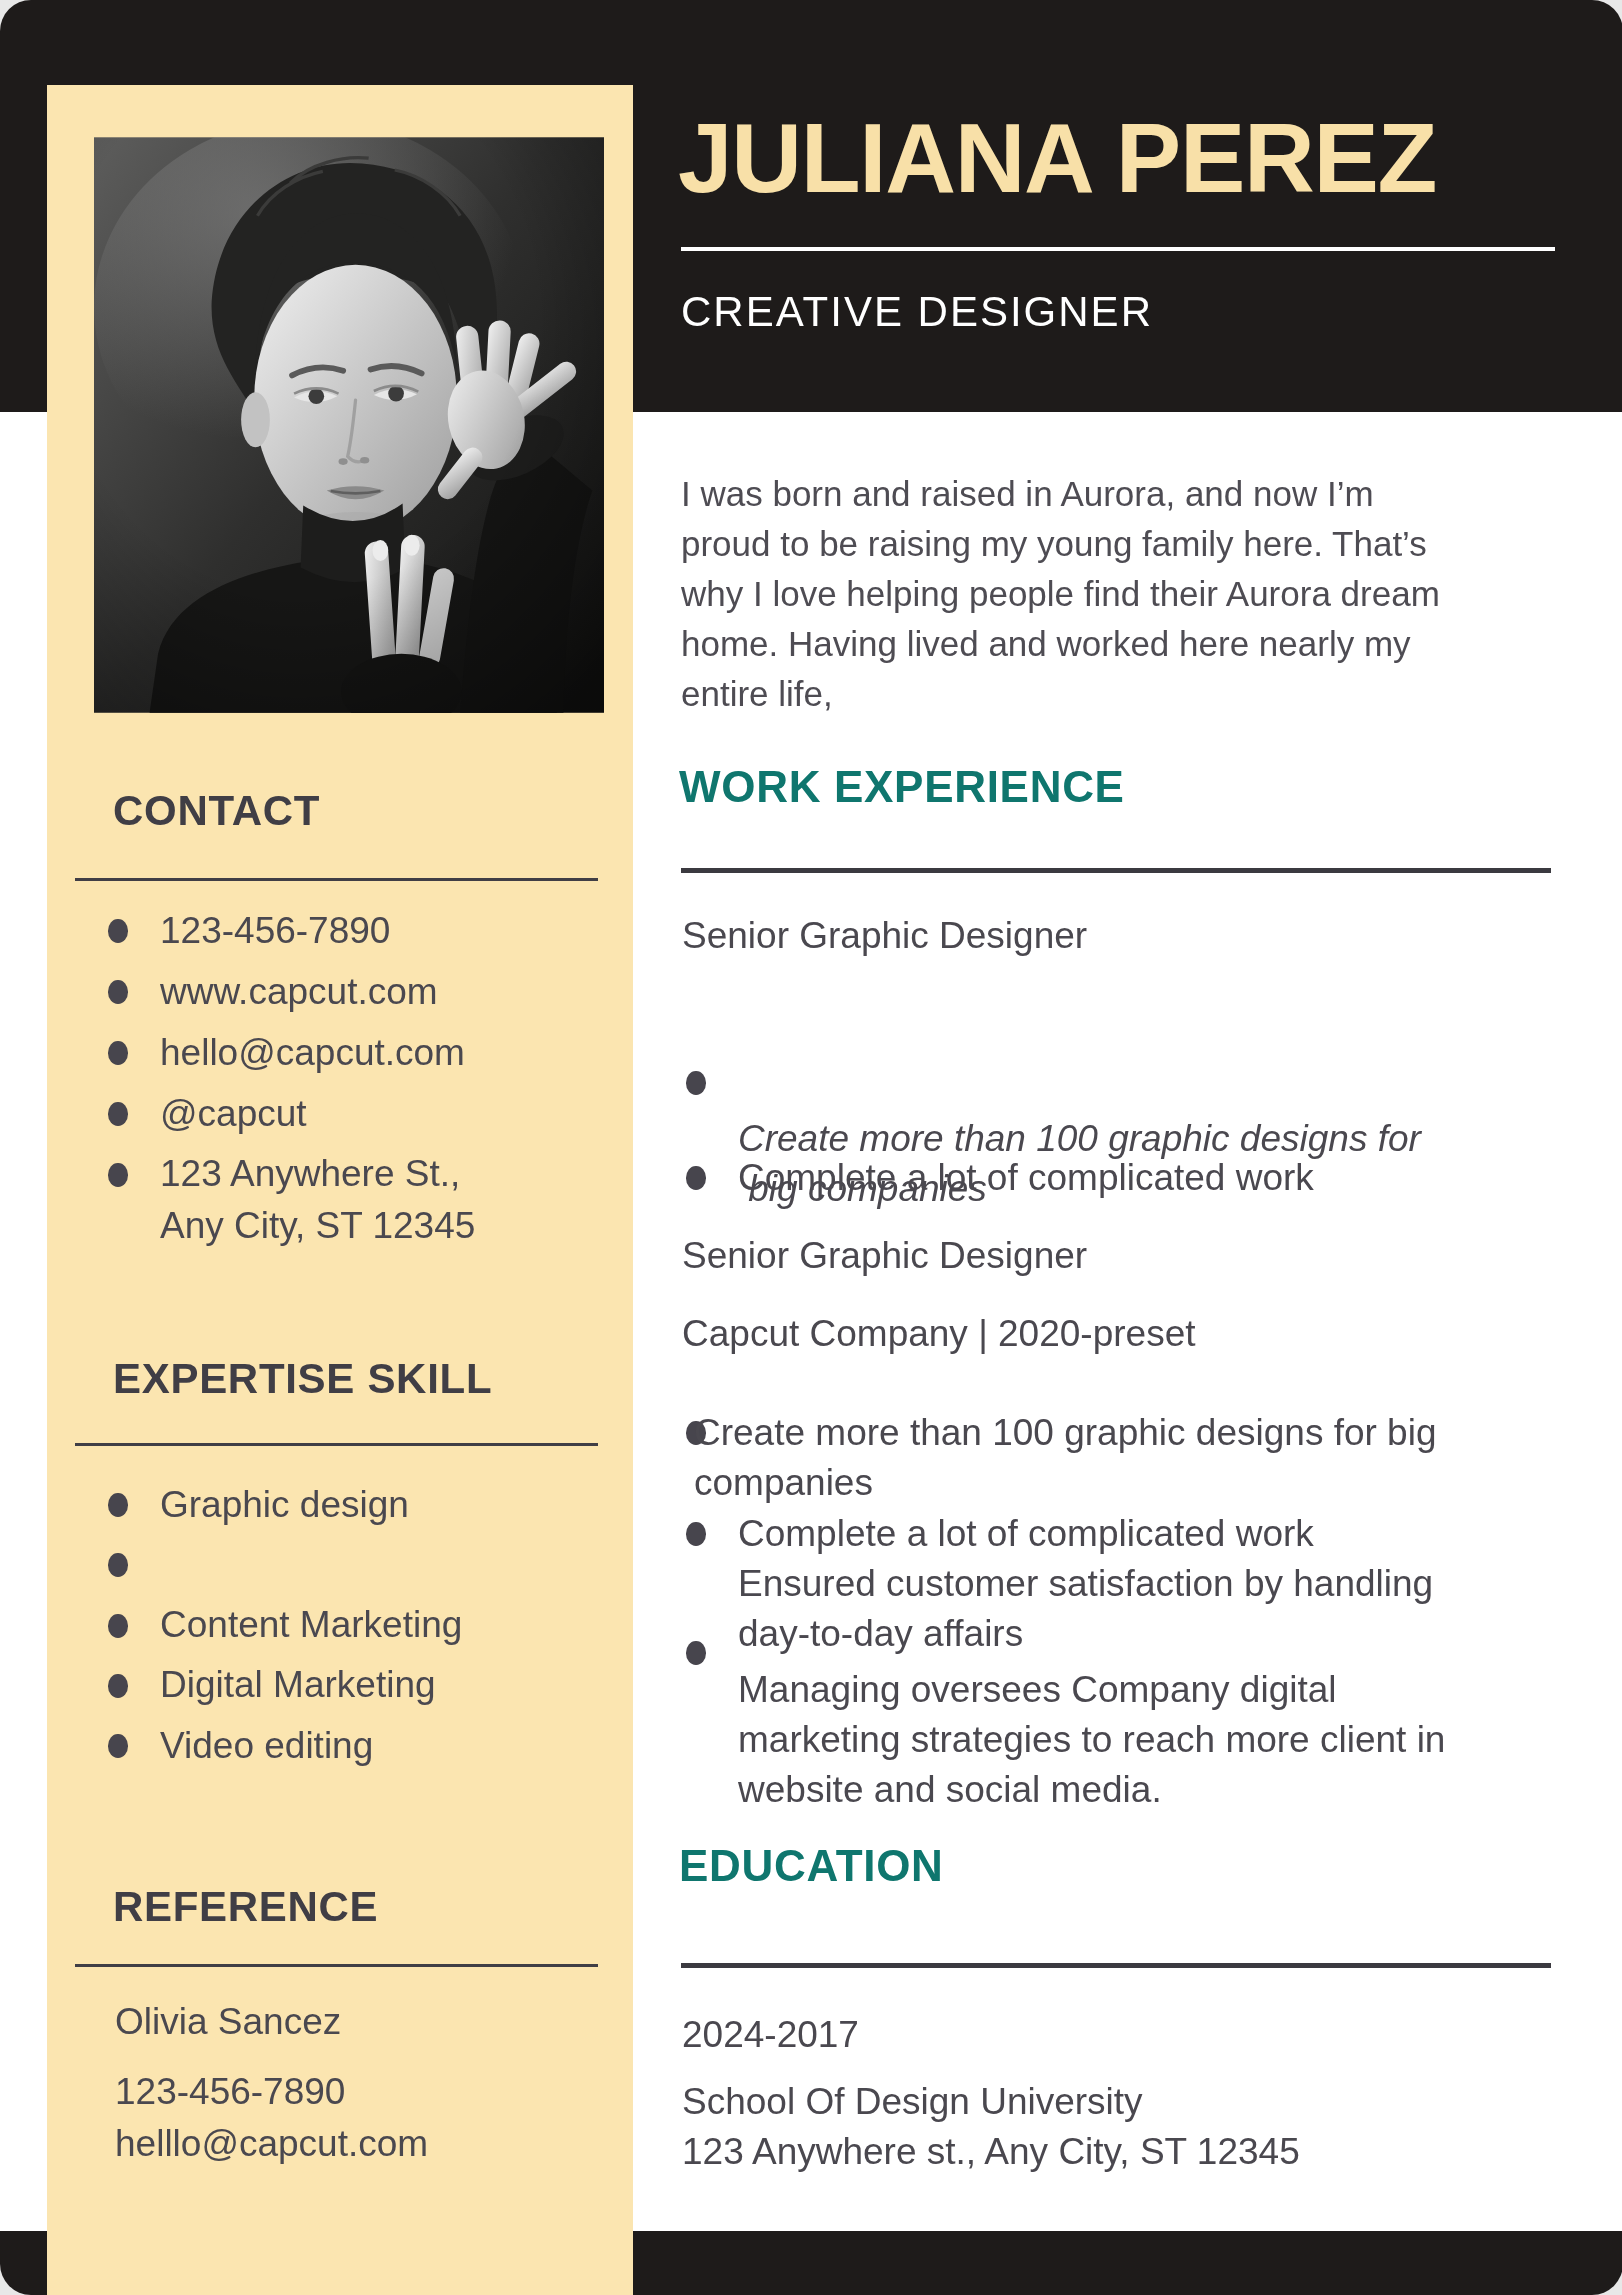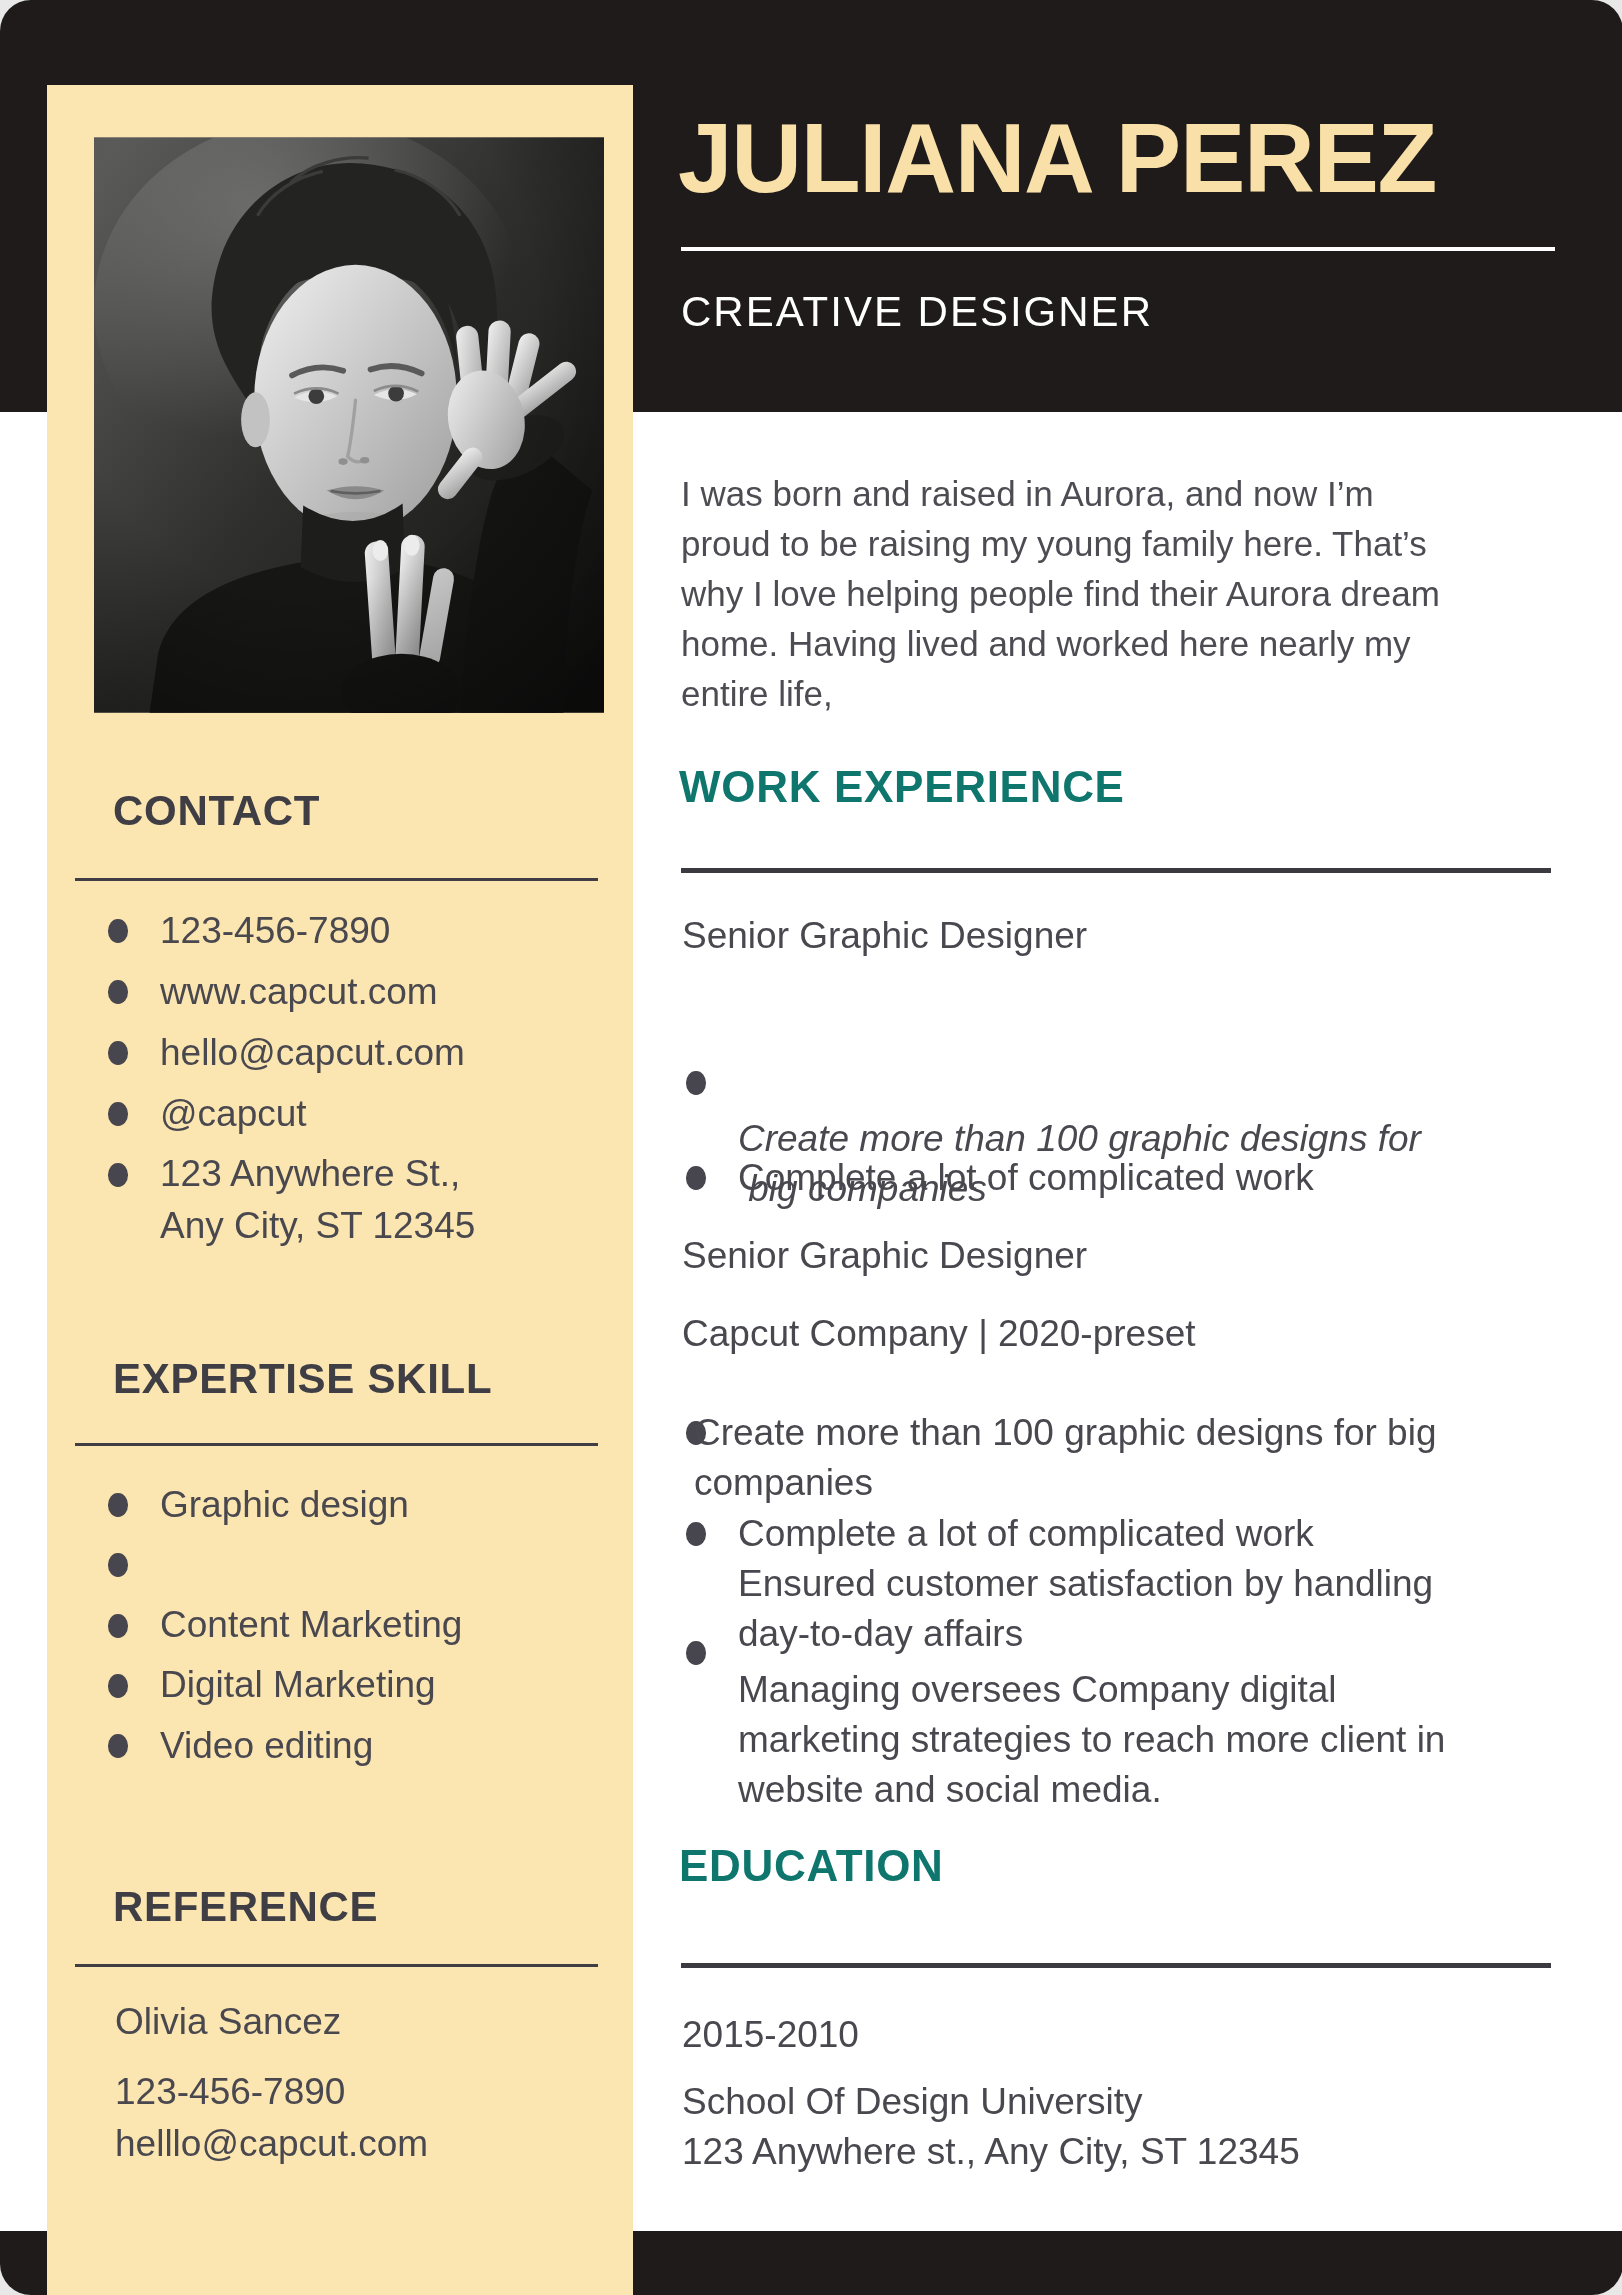--- a/index.html
+++ b/index.html
@@ -146,21 +146,21 @@
   <div class="abs body-txt" style="left:738px;top:1509px;width:851px;">Complete a lot of complicated work
 Ensured customer satisfaction by handling
 day-to-day affairs</div>
   <div class="abs dot" style="left:686px;top:1641px;"></div>
   <div class="abs body-txt" style="left:738px;top:1665px;width:851px;">Managing oversees Company digital
 marketing strategies to reach more client in
 website and social media.</div>
 
   <div class="abs h-main" style="left:679px;top:1841px;">EDUCATION</div>
   <div class="abs rule-main" style="left:681px;top:1963px;width:870px;"></div>
-  <div class="abs body-txt" style="left:682px;top:2010px;">2015-2010</div>
+  <div class="abs body-txt" style="left:682px;top:2010px;">2024-2017</div>
   <div class="abs body-txt" style="left:682px;top:2077px;width:877px;">School Of Design University
 123 Anywhere st., Any City, ST 12345</div>
 
   <div class="abs h-side" style="left:113px;top:787px;">CONTACT</div>
   <div class="abs rule-side" style="left:75px;top:878px;width:523px;"></div>
 
   <div class="abs dot" style="left:108px;top:919px;"></div>
   <div class="abs side-txt" style="left:160px;top:905px;">123-456-7890</div>
   <div class="abs dot" style="left:108px;top:980px;"></div>
   <div class="abs side-txt" style="left:160px;top:966px;">www.capcut.com</div>

